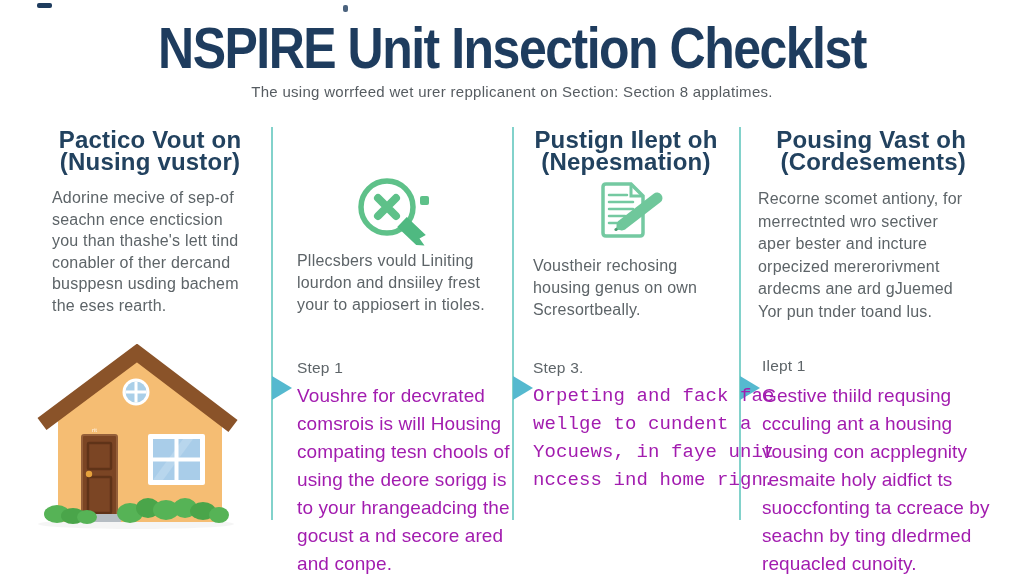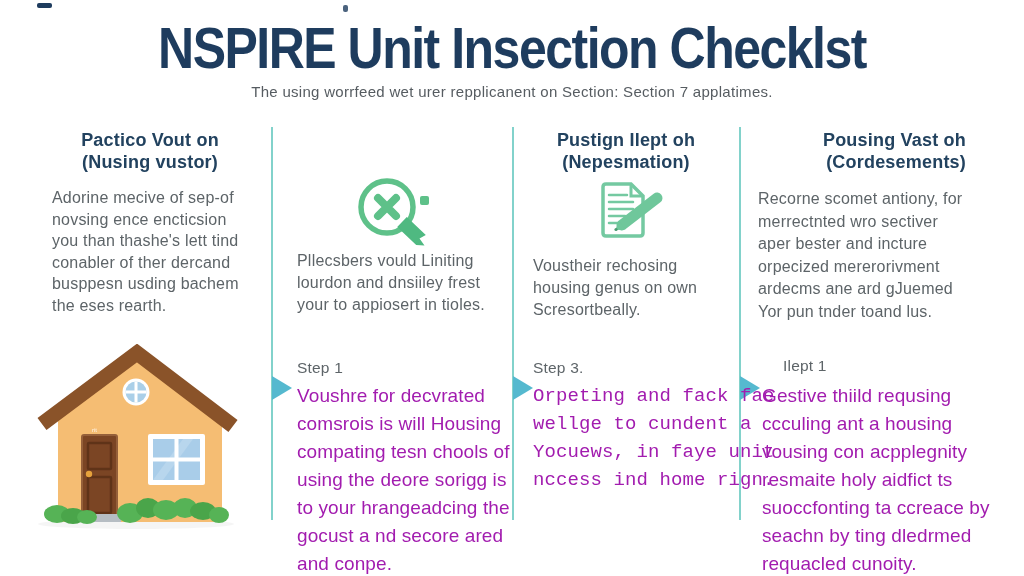--- a/index.html
+++ b/index.html
@@ -24,40 +24,40 @@
   #divider-1 { left:271px; } #divider-2 { left:512px; } #divider-3 { left:739px; }
 
   .step-arrow {
     position:absolute; top:376px; width:0; height:0;
     border-top:12px solid transparent; border-bottom:12px solid transparent;
     border-left:20px solid #55b9cf;
   }
   #arrow-1 { left:272px; } #arrow-2 { left:513px; } #arrow-3 { left:740px; }
 
   .col-heading {
-    position:absolute; font-size:18px; font-weight:bold; color:#22425f;
+    position:absolute; font-size:24px; font-weight:bold; color:#22425f;
     text-align:center; line-height:22px; white-space:pre-line; letter-spacing:0.2px;
   }
   #heading-1 { left:40px;  top:129px; width:220px; }
   #heading-3 { left:516px; top:129px; width:220px; }
   #heading-4 { left:746px; top:129px; width:220px;text-align:right; }
 
   .body-text {
     position:absolute; font-size:16px; color:#5d6468; line-height:21.5px;
     white-space:pre-line; letter-spacing:0.2px;
   }
   #body-1 { left:52px;  top:187px; }
   #body-2 { left:297px; top:250px; line-height:22px; }
   #body-3 { left:533px; top:255px; line-height:22px; }
   #body-4 { left:758px; top:188px; line-height:22.5px; }
 
   .step-label { position:absolute; font-size:15.5px; color:#5d6468; letter-spacing:0.2px; }
   #step-label-2 { left:297px; top:359px; }
   #step-label-3 { left:533px; top:359px;text-align:right; }
-  #step-label-4 { left:762px; top:357px;margin-left:21px; }
+  #step-label-4 { left:762px; top:357px; }
 
   .step-body {
     position:absolute; font-size:19px; color:#a21caf; line-height:28px;
     white-space:pre-line; letter-spacing:0.1px;
   }
   #step-body-2 { left:297px; top:382px; }
   #step-body-3 { left:533px; top:382px;font-family:Liberation Mono, monospace; }
   #step-body-4 { left:762px; top:382px; }
 
   .abs-svg { position:absolute; }
@@ -67,34 +67,34 @@
 </style>
 </head>
 <body>
 
 <div class="canvas">
 
   <div class="artifact" id="artifact-dash"></div>
   <div class="artifact" id="artifact-dot"></div>
 
   <div class="title">NSPIRE Unit Insection Checklst</div>
-  <div class="subtitle">The using worrfeed wet urer repplicanent on Section: Section 7 applatimes.</div>
+  <div class="subtitle">The using worrfeed wet urer repplicanent on Section: Section 8 applatimes.</div>
 
   <div class="divider" id="divider-1"></div>
   <div class="divider" id="divider-2"></div>
   <div class="divider" id="divider-3"></div>
 
   <div class="step-arrow" id="arrow-1"></div>
   <div class="step-arrow" id="arrow-2"></div>
   <div class="step-arrow" id="arrow-3"></div>
 
   <div class="col-heading" id="heading-1">Pactico Vout on
 (Nusing vustor)</div>
   <div class="body-text" id="body-1">Adorine mecive of sep-of
-novsing ence encticsion
+seachn ence encticsion
 you than thashe's lett tind
 conabler of ther dercand
 busppesn usding bachem
 the eses rearth.</div>
 
   <svg class="abs-svg" id="house-svg" width="207" height="186" viewBox="0 0 207 186">
     <ellipse cx="103" cy="180" rx="98" ry="5" fill="#000000" opacity="0.04"></ellipse>
     <rect x="25" y="71" width="164" height="107" fill="#f5bd73"></rect>
     <polygon points="104,9 20,77 188,77" fill="#f5bd73"></polygon>
     <path d="M 9 80 L 104 9 L 200 82" stroke="#8a5329" stroke-width="15" fill="none"></path>

